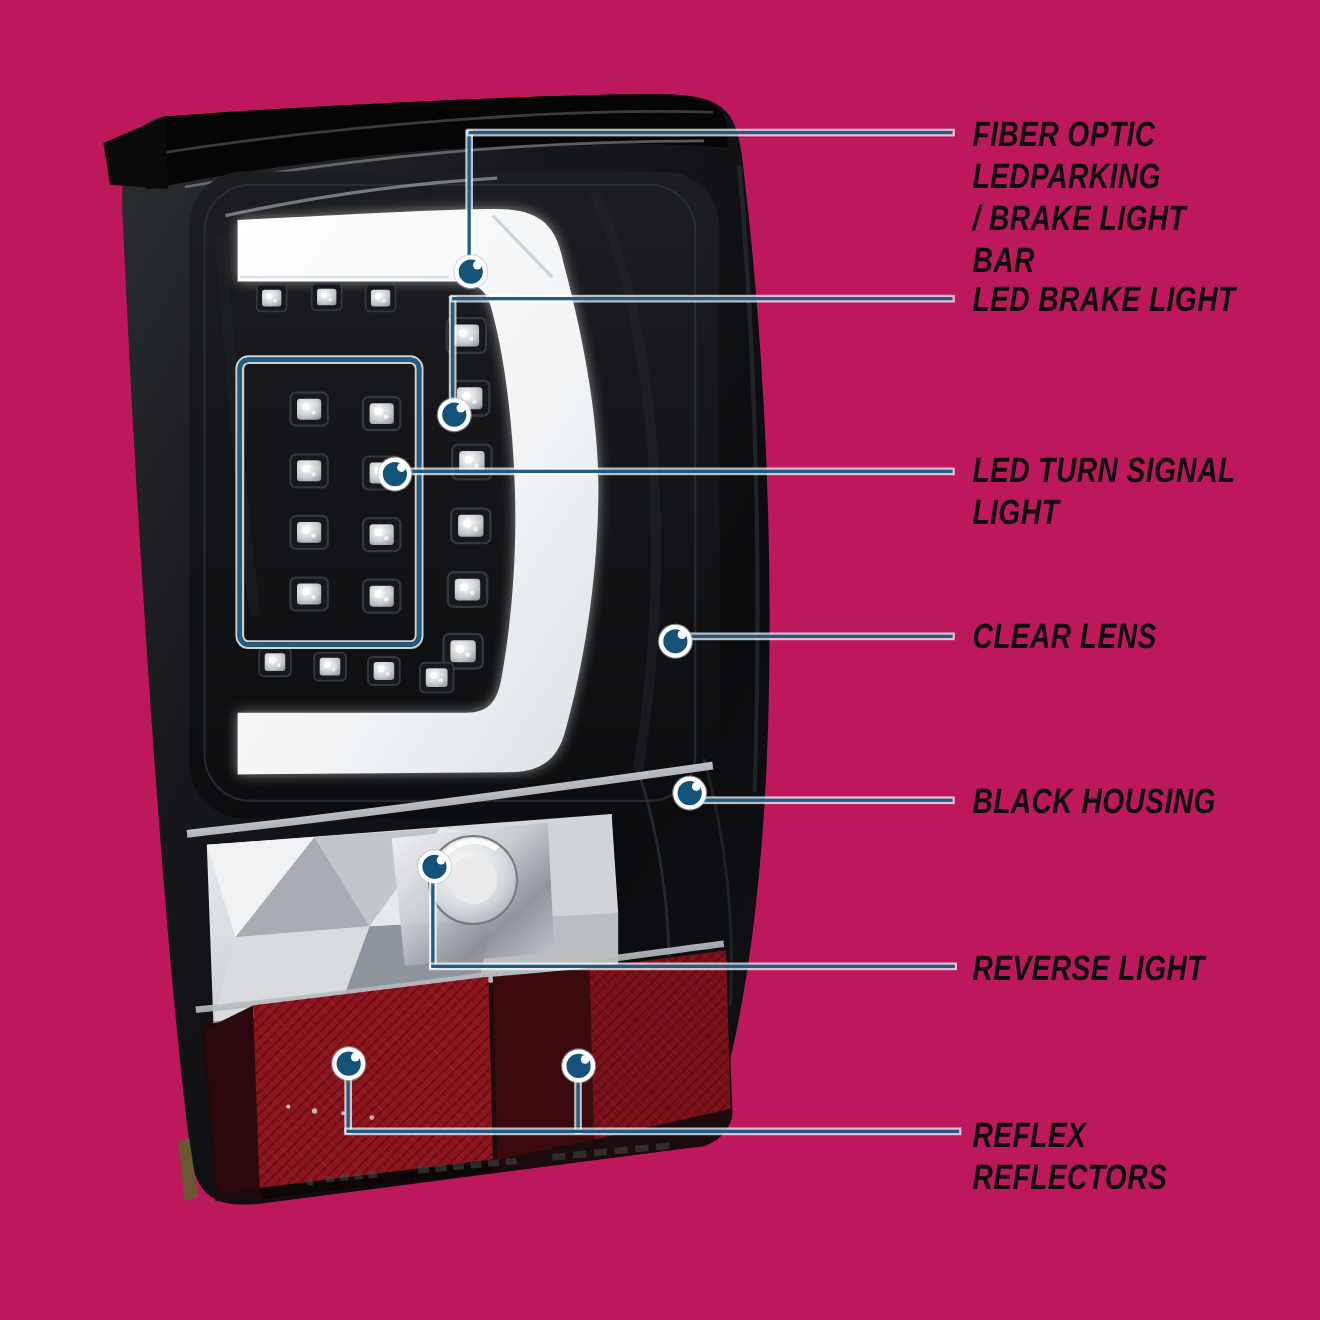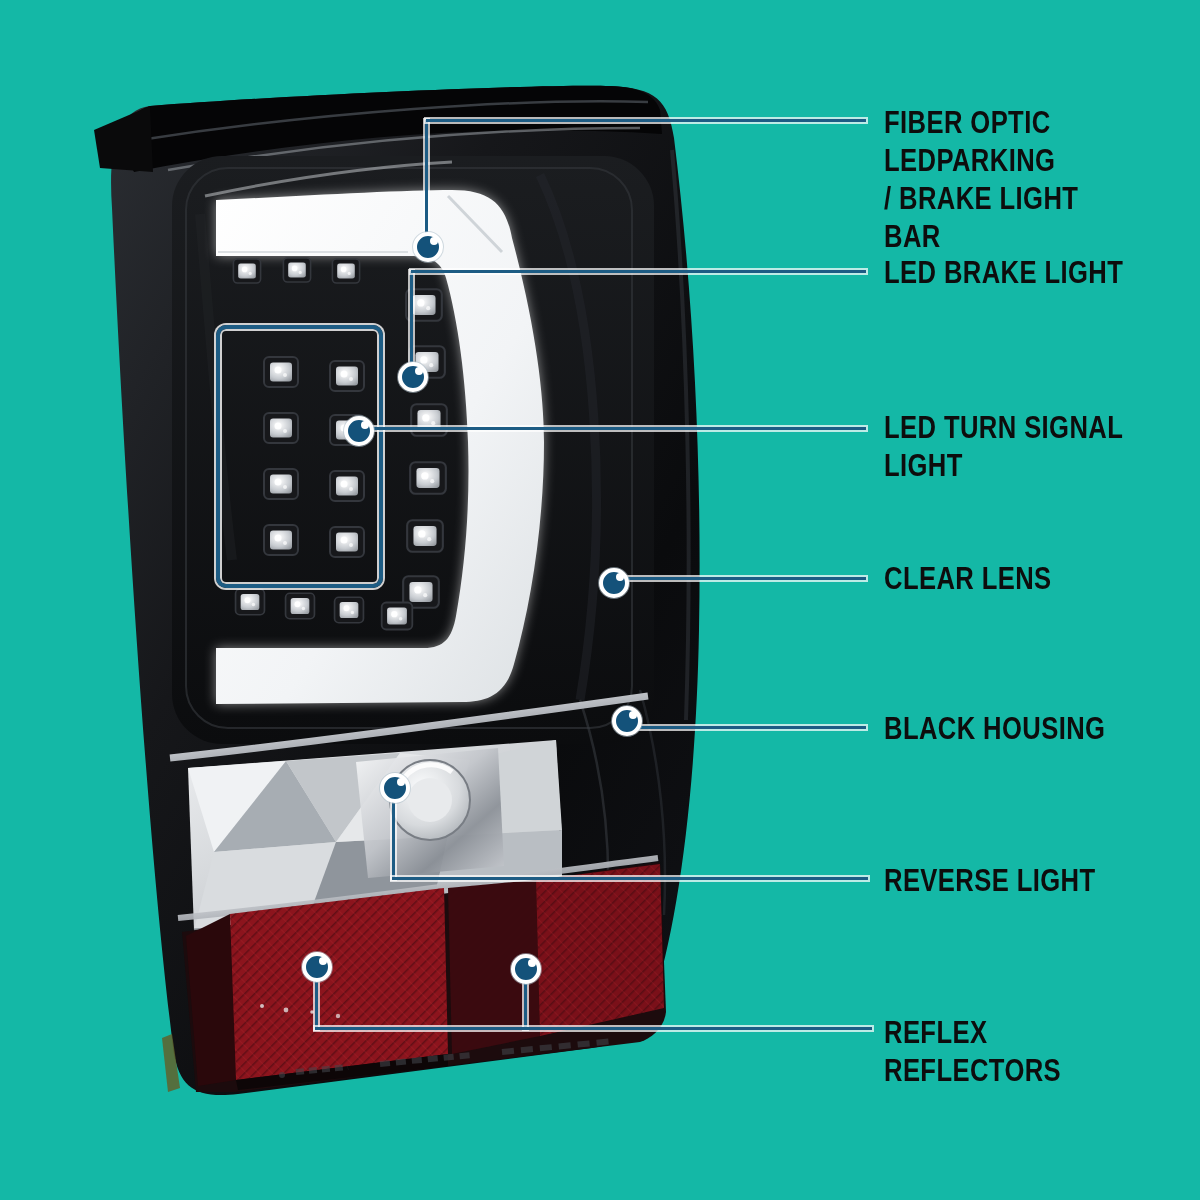--- a/index.html
+++ b/index.html
@@ -1,17 +1,17 @@
 <!DOCTYPE html>
 <html><head>
 <meta charset="utf-8">
 <style>
   html,body{margin:0;padding:0;background:#ffffff;}
-  #page{position:relative;width:1200px;height:1200px;background:#14b8a6;overflow:hidden;
-        font-family:"Liberation Sans",sans-serif;}
+  #page{position:relative;width:1200px;height:1200px;background:#be185d;overflow:hidden;
+        font-family:"Liberation Sans",sans-serif;font-style:italic;}
   #art{position:absolute;left:0;top:0;width:1200px;height:1200px;z-index:1;}
   .callout-line{position:absolute;background:#1d5c84;box-shadow:0 0 0 2px rgba(255,255,255,.72);z-index:3;}
   .h{height:3px;} .v{width:3px;}
   .callout-dot{position:absolute;width:22px;height:22px;border-radius:50%;background:#14527a;
         border:4px solid #ffffff;box-shadow:0 0 0 1px rgba(175,192,203,.55);
         transform:translate(-50%,-50%);z-index:4;}
   .dot-spark{position:absolute;right:1px;top:1px;width:8px;height:8px;border-radius:50%;background:#ffffff;}
   .callout-label{position:absolute;left:884px;z-index:4;font-weight:700;font-size:32px;line-height:38px;
         color:#0d0d0d;letter-spacing:.5px;white-space:pre-line;transform:scaleX(.8);
         transform-origin:left top;}

